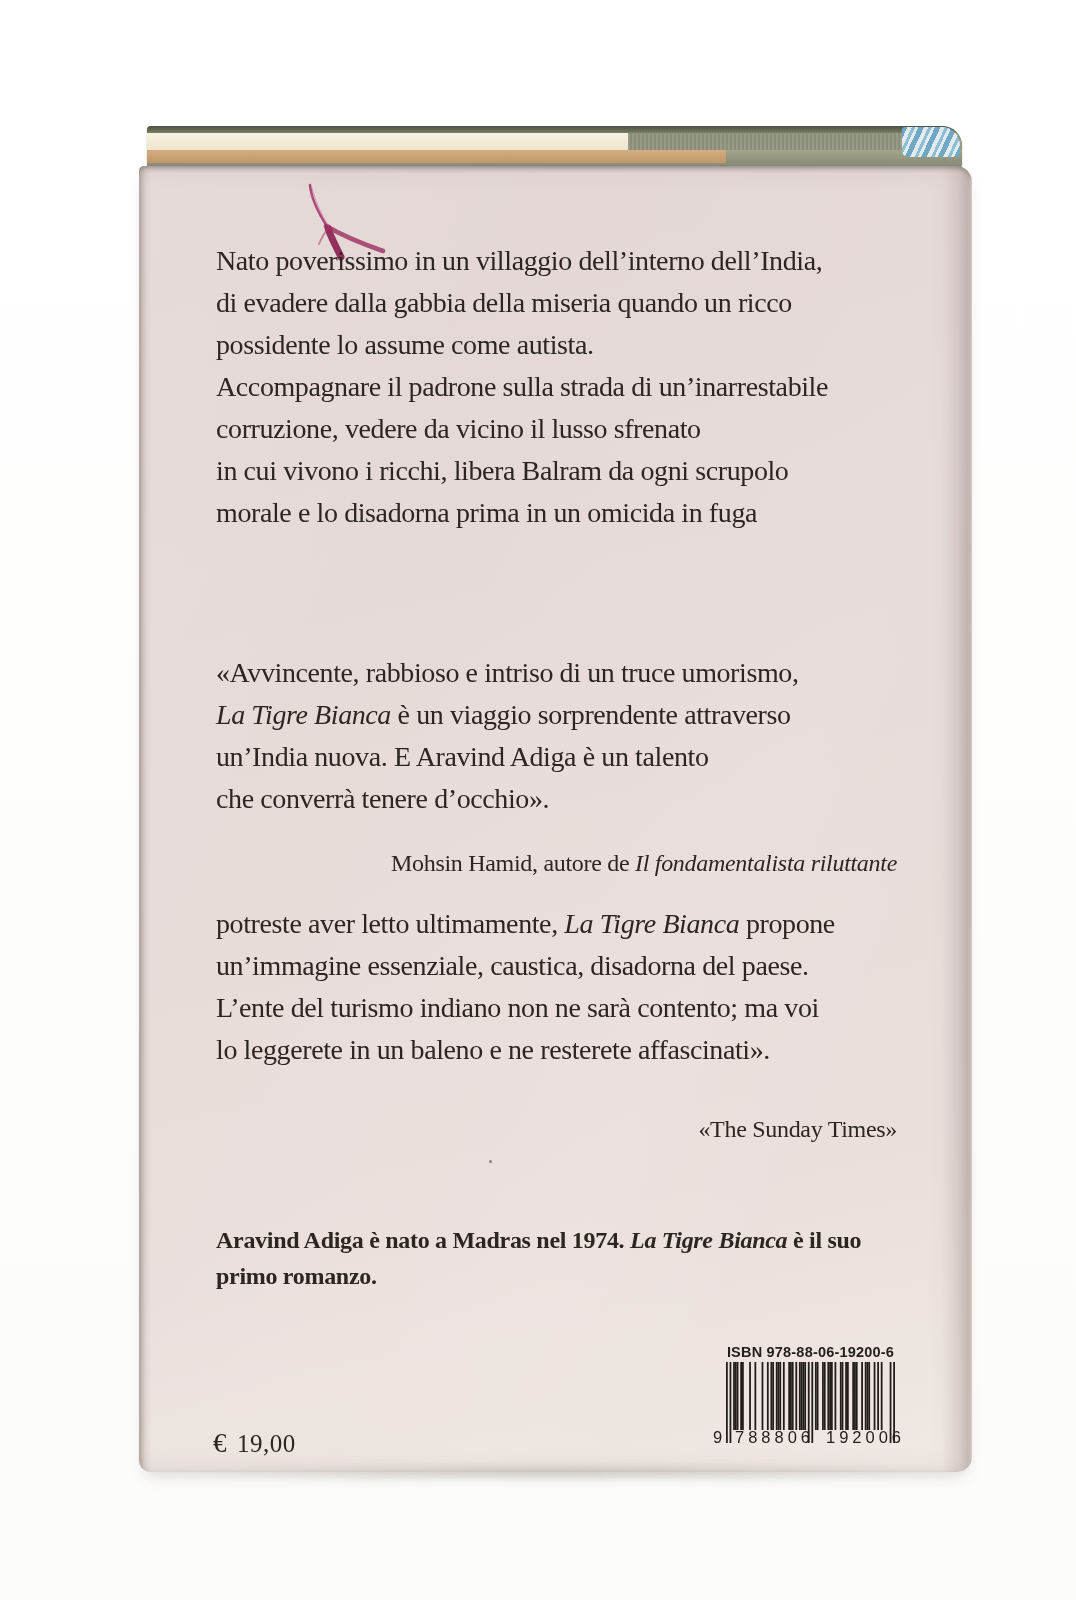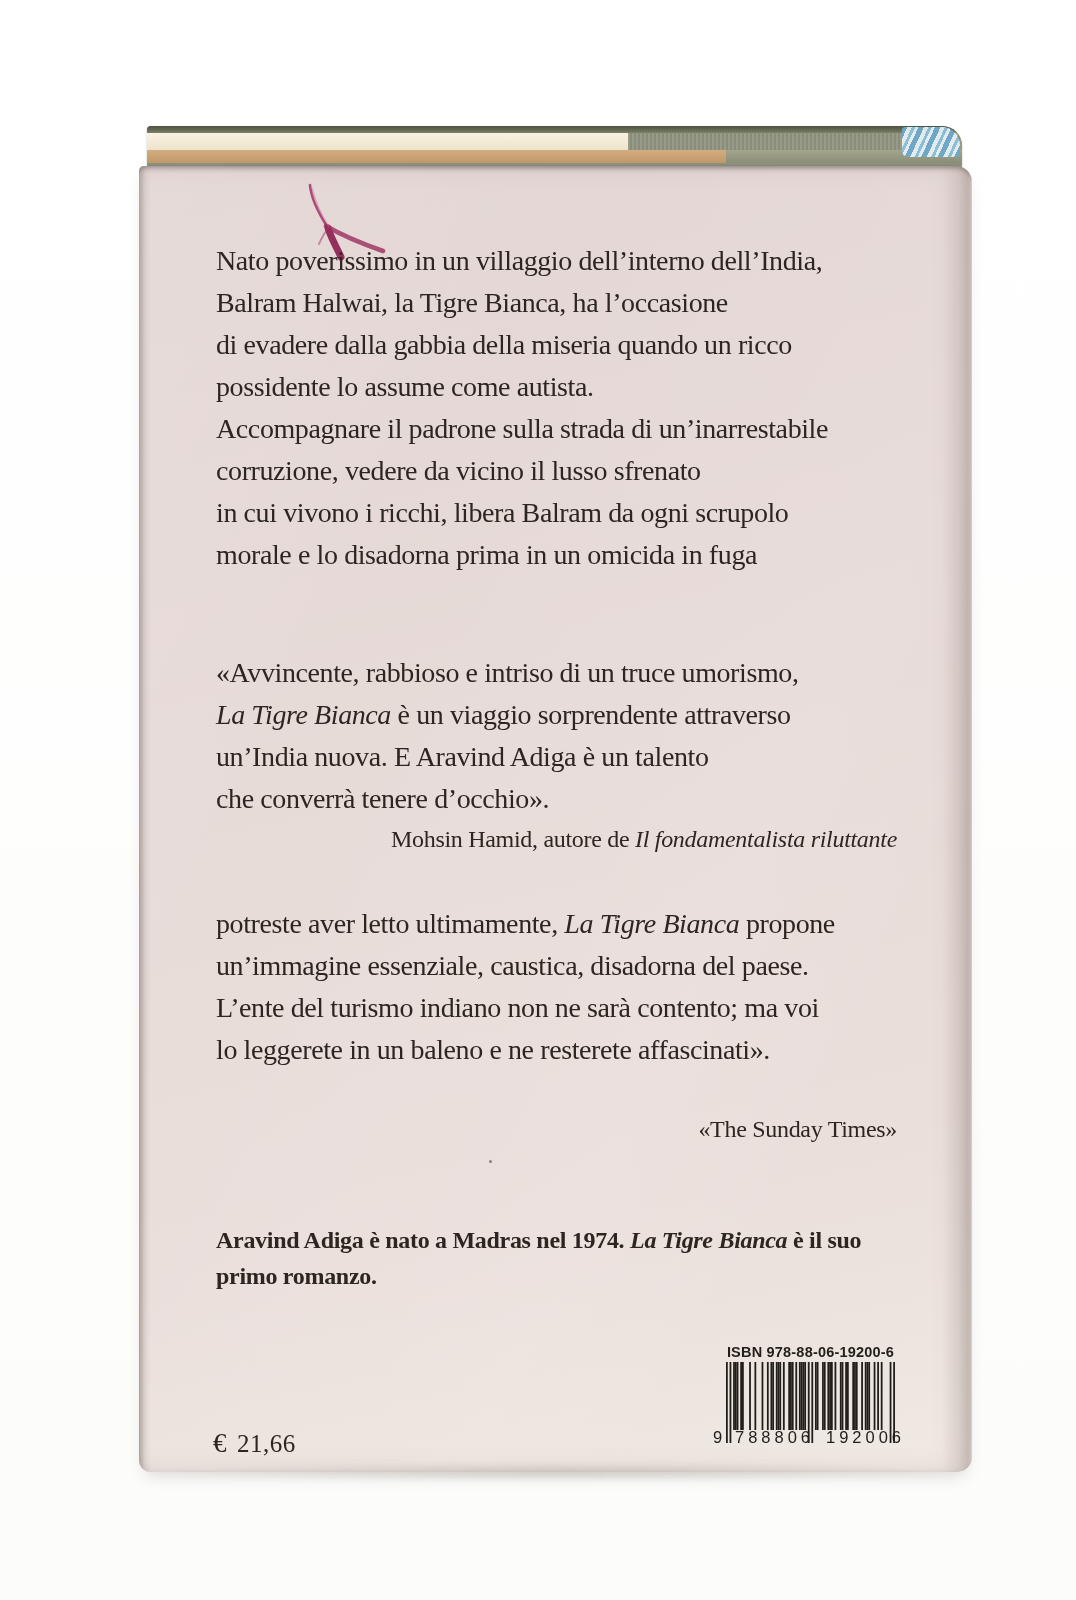--- a/index.html
+++ b/index.html
@@ -105,36 +105,35 @@
       <svg class="inkmark" viewBox="0 0 92 85">
         <path d="M15,9 C16,22 24,38 33,52" fill="none" stroke="#a23366" stroke-width="2.6" stroke-linecap="round" opacity="0.85"></path>
         <path d="M33,52 C36,62 42,72 46,81" fill="none" stroke="#8e2754" stroke-width="7" stroke-linecap="round" opacity="0.95"></path>
         <path d="M31,50 C48,60 68,68 88,75" fill="none" stroke="#9b2d5e" stroke-width="4.6" stroke-linecap="round" opacity="0.8"></path>
         <path d="M33,52 C29,58 26,63 24,68" fill="none" stroke="#a23366" stroke-width="2" stroke-linecap="round" opacity="0.5"></path>
         <path d="M17,12 C20,24 27,40 34,51" fill="none" stroke="#c4699a" stroke-width="1.2" stroke-linecap="round" opacity="0.5"></path>
       </svg>
 
       <div class="tblock" style="left:77px;top:74px;">
           <div class="tline">Nato poverissimo in un villaggio dell’interno dell’India,</div>
-          <div class="tline">Balram Halwai, la Tigre Bianca, ha l’occasione</div>
           <div class="tline">di evadere dalla gabbia della miseria quando un ricco</div>
           <div class="tline">possidente lo assume come autista.</div>
           <div class="tline">Accompagnare il padrone sulla strada di un’inarrestabile</div>
           <div class="tline">corruzione, vedere da vicino il lusso sfrenato</div>
           <div class="tline">in cui vivono i ricchi, libera Balram da ogni scrupolo</div>
           <div class="tline">morale e lo disadorna prima in un omicida in fuga</div>
         </div>
 
       <div class="tblock" style="left:77px;top:486px;">
           <div class="tline">«Avvincente, rabbioso e intriso di un truce umorismo,</div>
           <div class="tline"><span class="it">La Tigre Bianca</span><span> è un viaggio sorprendente attraverso</span></div>
           <div class="tline">un’India nuova. E Aravind Adiga è un talento</div>
           <div class="tline">che converrà tenere d’occhio».</div>
         </div>
-      <div class="attr" style="left:77px;top:656px;"><span>Mohsin Hamid, autore de </span><span class="it">Il fondamentalista riluttante</span></div>
+      <div class="attr" style="left:77px;top:680px;"><span>Mohsin Hamid, autore de </span><span class="it">Il fondamentalista riluttante</span></div>
 
       <div class="tblock" style="left:77px;top:737px;">
           <div class="tline"><span>potreste aver letto ultimamente, </span><span class="it">La Tigre Bianca</span><span> propone</span></div>
           <div class="tline">un’immagine essenziale, caustica, disadorna del paese.</div>
           <div class="tline">L’ente del turismo indiano non ne sarà contento; ma voi</div>
           <div class="tline">lo leggerete in un baleno e ne resterete affascinati».</div>
         </div>
       <div class="attr" style="left:77px;top:946px;">«The Sunday Times»</div>
 
       <div class="speck" style="left:350px;top:994px;"></div>
@@ -198,17 +197,17 @@
             <rect x="163.66" y="0" width="1.78" height="81" fill="#211d18"></rect>
             <rect x="167.22" y="0" width="1.78" height="81" fill="#211d18"></rect>
           </svg></div>
       <div class="barcode-digits">
         <span class="d9">9</span>
         <span class="grp">788806</span>
         <span class="grp">192006</span>
       </div>
 
       <div class="price oldnum">
-        <span class="euro">€</span><span>21,66</span>
+        <span class="euro">€</span><span>19,00</span>
       </div>
     </div>
   </div>
 </div>
 
 </body></html>

